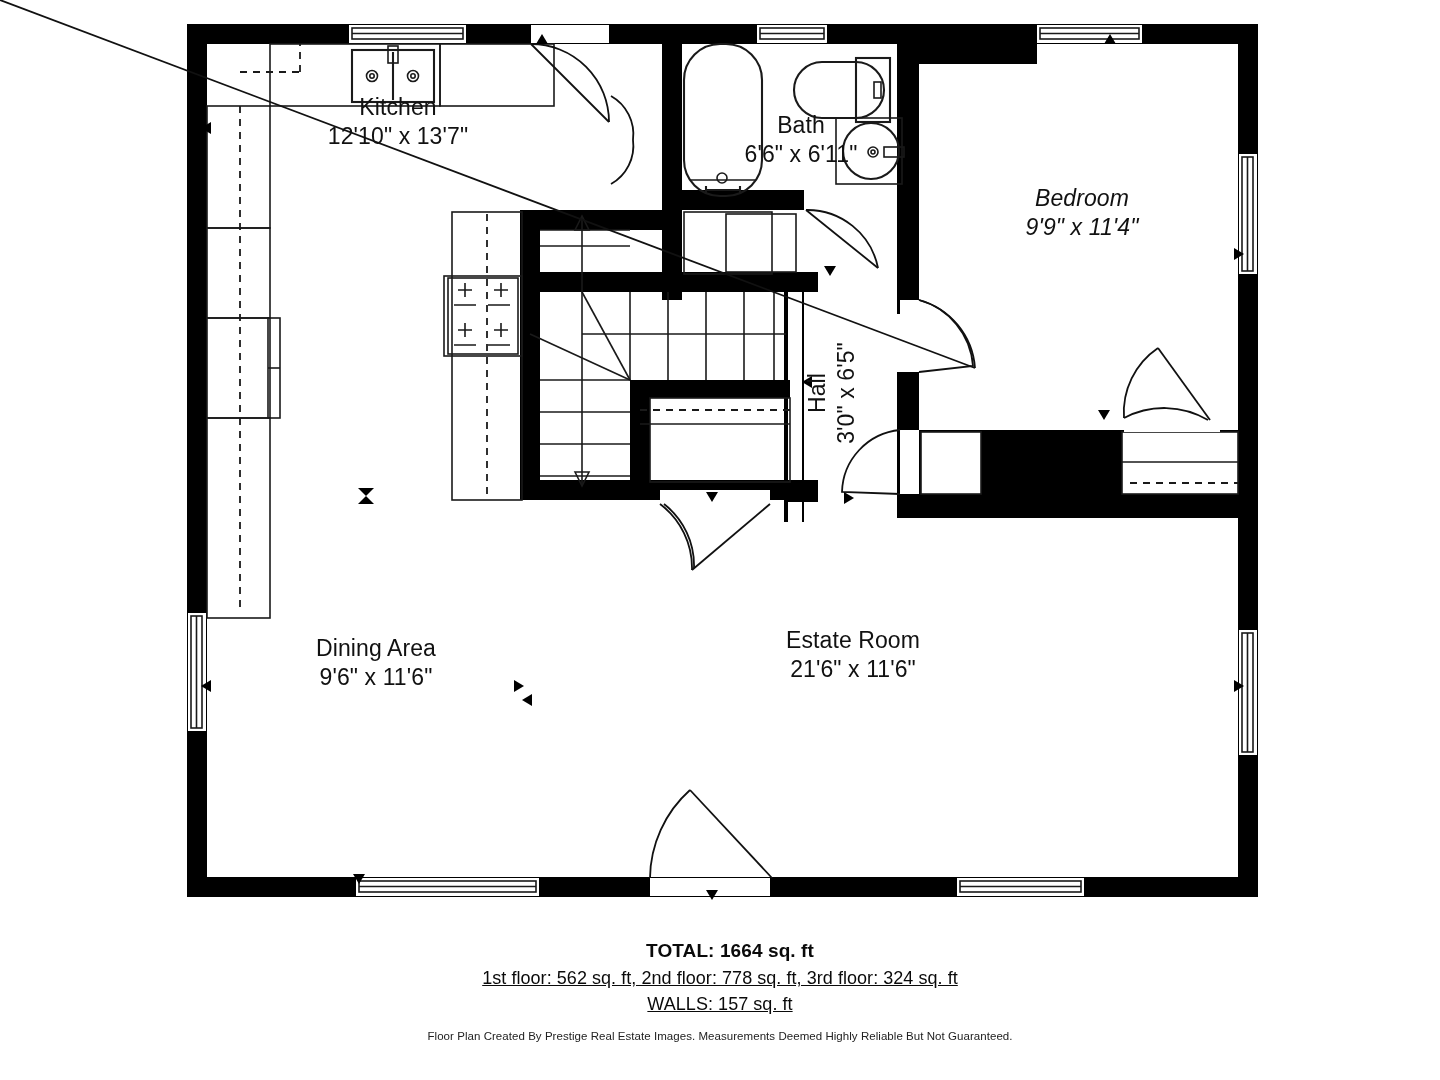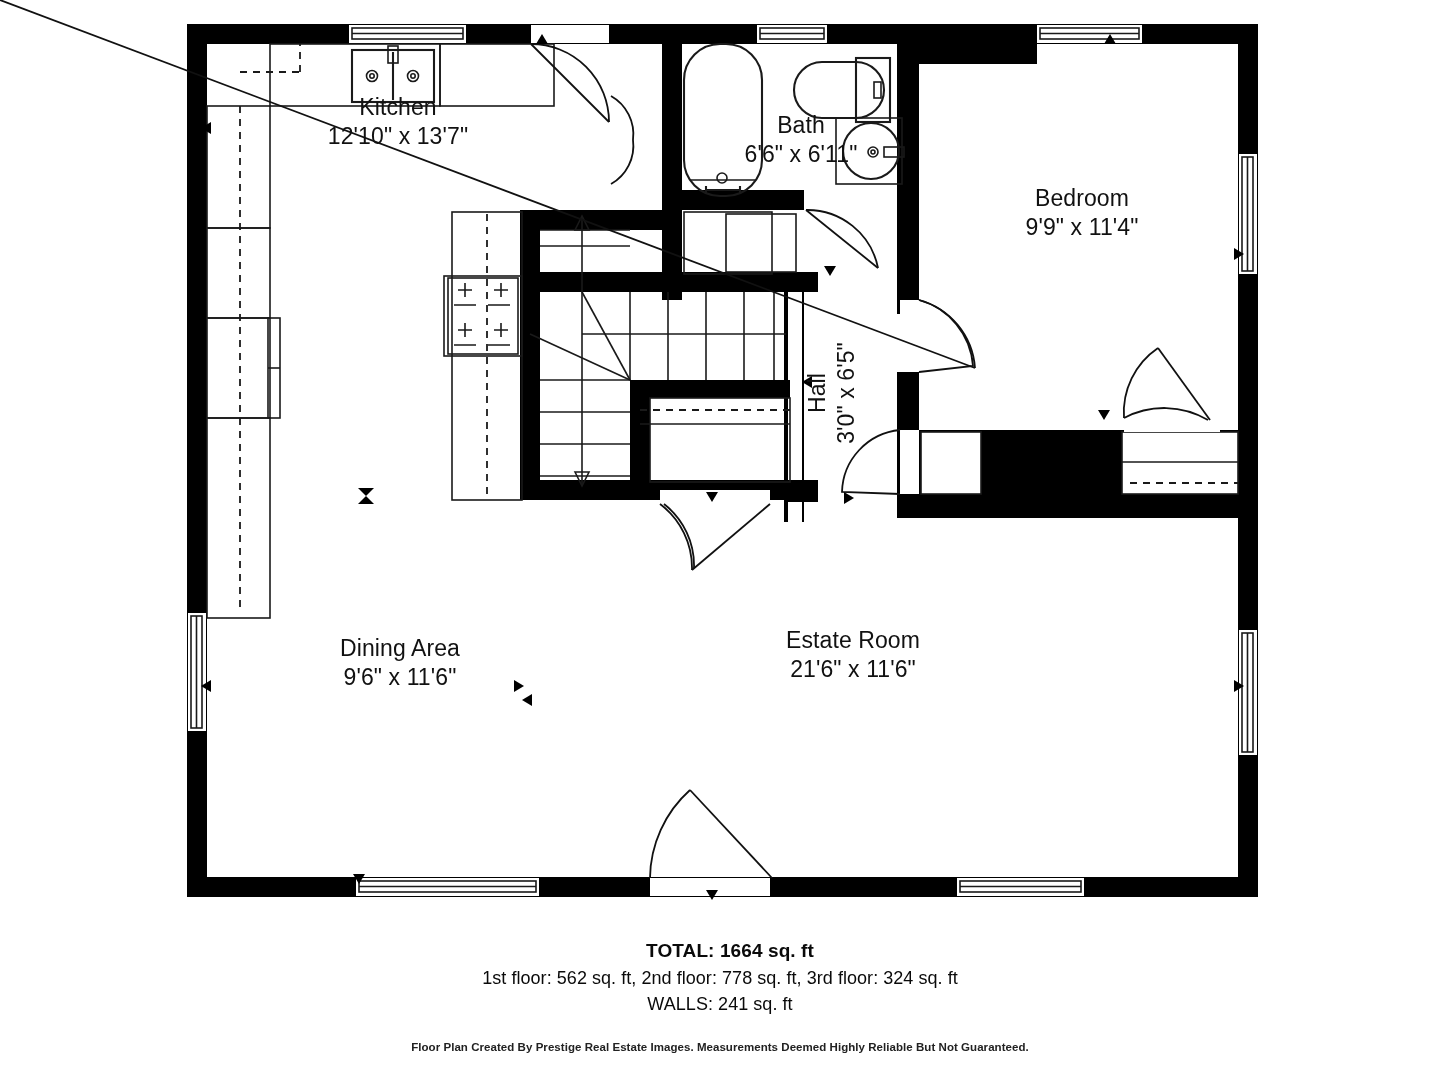--- a/index.html
+++ b/index.html
@@ -67,25 +67,26 @@
     font-weight: bold;
     line-height: 1.42;
     letter-spacing: 0.1px;
     padding-left: 20px;
   }
   #footer-block .detail-line {
     font-size: 18px;
     font-weight: 400;
     line-height: 1.45;
     letter-spacing: 0.05px;
+    text-decoration: underline;
   }
   #footer-block .credit-line {
     font-size: 11.5px;
-    font-weight: 700;
-    margin-top: 24px;
+    font-weight: 400;
+    margin-top: 13px;
     letter-spacing: 0.05px;
     color: #222222;
   }
 </style>
 </head>
 <body>
 
 <div id="plan-root">
 
   <svg id="floorplan-svg" viewBox="0 0 1440 1080">
@@ -386,40 +387,40 @@
   <div class="room-label" style="left:398px; top:122px; transform:translate(-50%,-50%);">
     <span class="rl-name">Kitchen</span>
     <span class="rl-dims">12'10" x 13'7"</span>
   </div>
 
   <div class="room-label" style="left:801px; top:140px; transform:translate(-50%,-50%);">
     <span class="rl-name">Bath</span>
     <span class="rl-dims">6'6" x 6'11"</span>
   </div>
 
-  <div class="room-label" style="left:1082px; top:213px; transform:translate(-50%,-50%);">
+  <div class="room-label" style="left:1082px; top:213px; transform:translate(-50%,-50%);font-style:italic;">
     <span class="rl-name">Bedroom</span>
     <span class="rl-dims">9'9" x 11'4"</span>
   </div>
 
   <div class="room-label rotated" style="left:832px; top:393px; transform:translate(-50%,-50%) rotate(-90deg);">
     <span class="rl-name">Hall</span>
     <span class="rl-dims">3'0" x 6'5"</span>
   </div>
 
-  <div class="room-label" style="left:376px; top:663px; transform:translate(-50%,-50%);margin-left:24px;">
+  <div class="room-label" style="left:376px; top:663px; transform:translate(-50%,-50%);">
     <span class="rl-name">Dining Area</span>
     <span class="rl-dims">9'6" x 11'6"</span>
   </div>
 
   <div class="room-label" style="left:853px; top:655px; transform:translate(-50%,-50%);">
     <span class="rl-name">Estate Room</span>
     <span class="rl-dims">21'6" x 11'6"</span>
   </div>
 
   <div id="footer-block">
     <div class="total-line">TOTAL: 1664 sq. ft</div>
     <div class="detail-line">1st floor: 562 sq. ft, 2nd floor: 778 sq. ft, 3rd floor: 324 sq. ft</div>
-    <div class="detail-line">WALLS: 241 sq. ft</div>
+    <div class="detail-line">WALLS: 157 sq. ft</div>
     <div class="credit-line">Floor Plan Created By Prestige Real Estate Images. Measurements Deemed Highly Reliable But Not Guaranteed.</div>
   </div>
 
 </div>
 
 </body></html>

